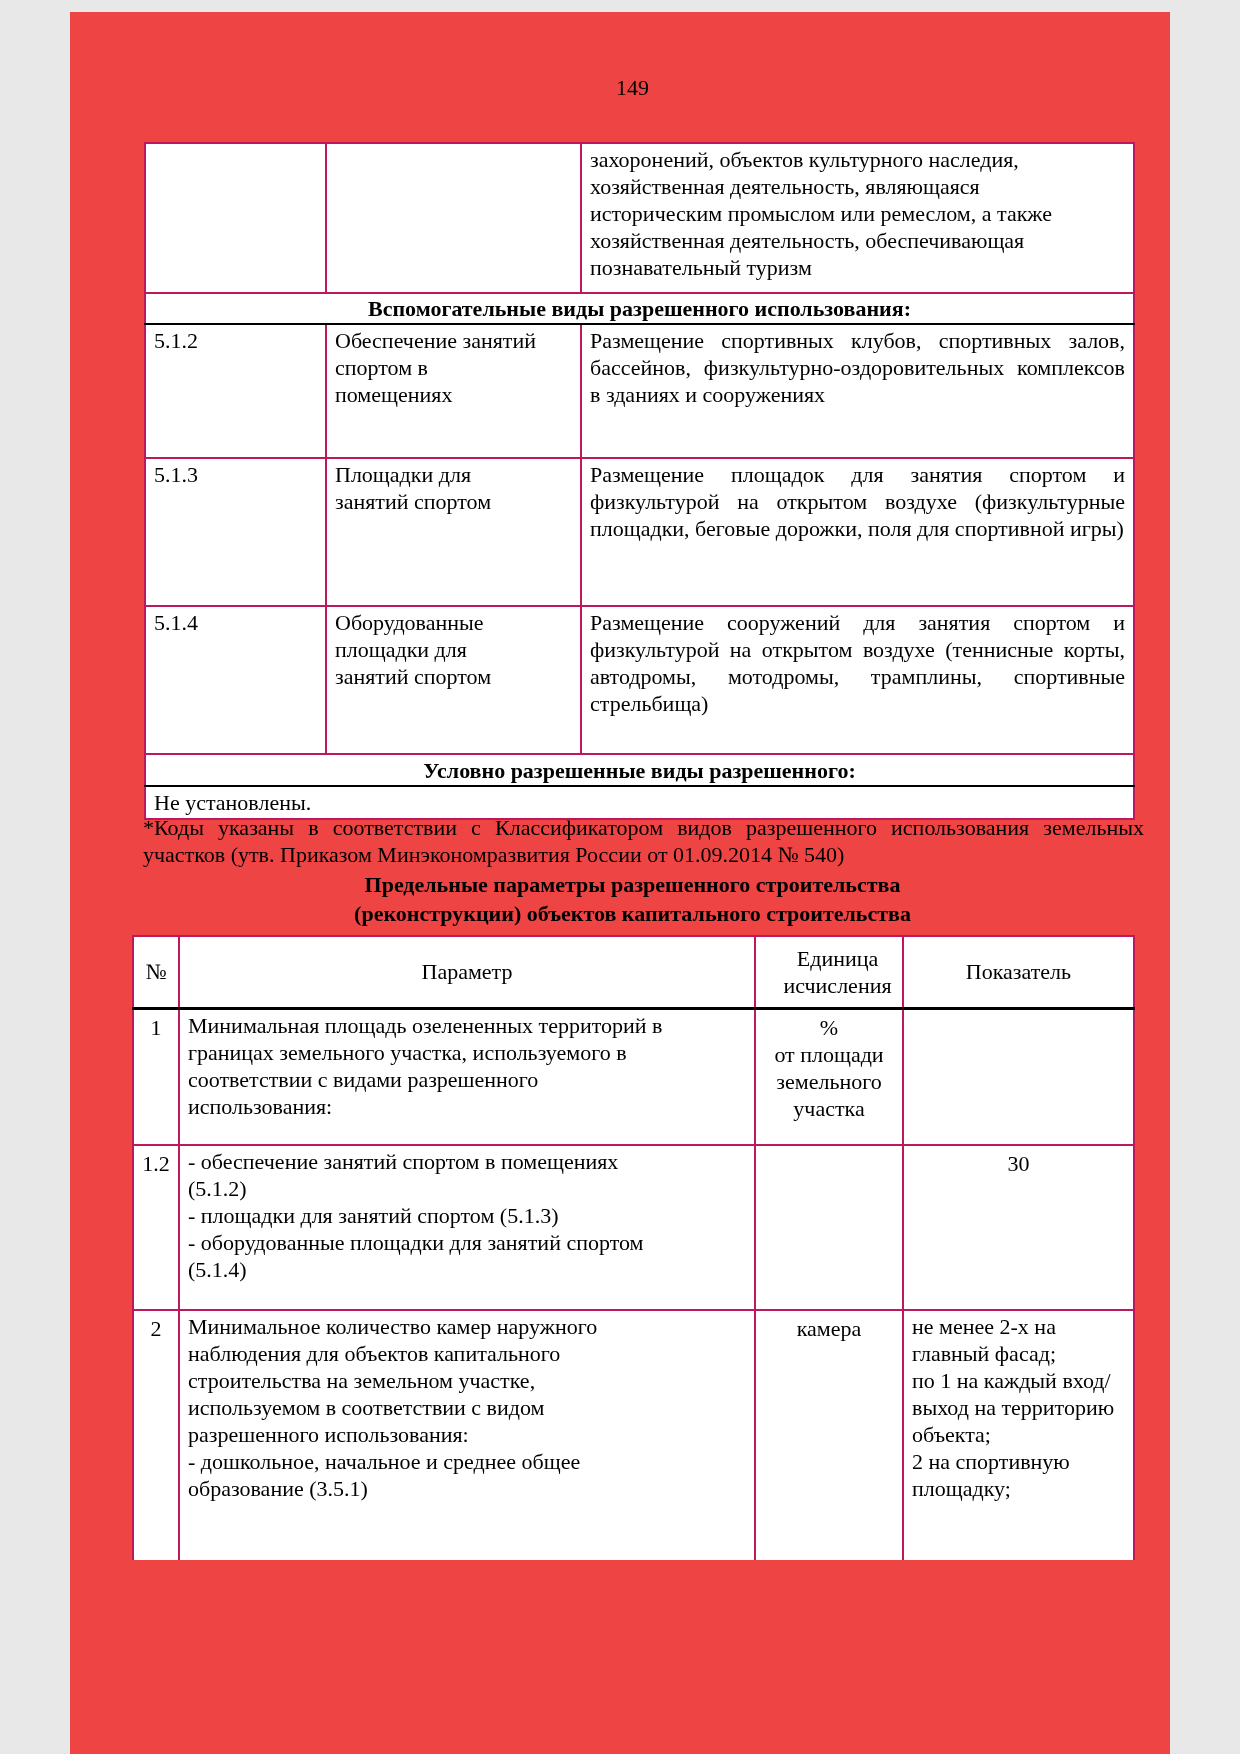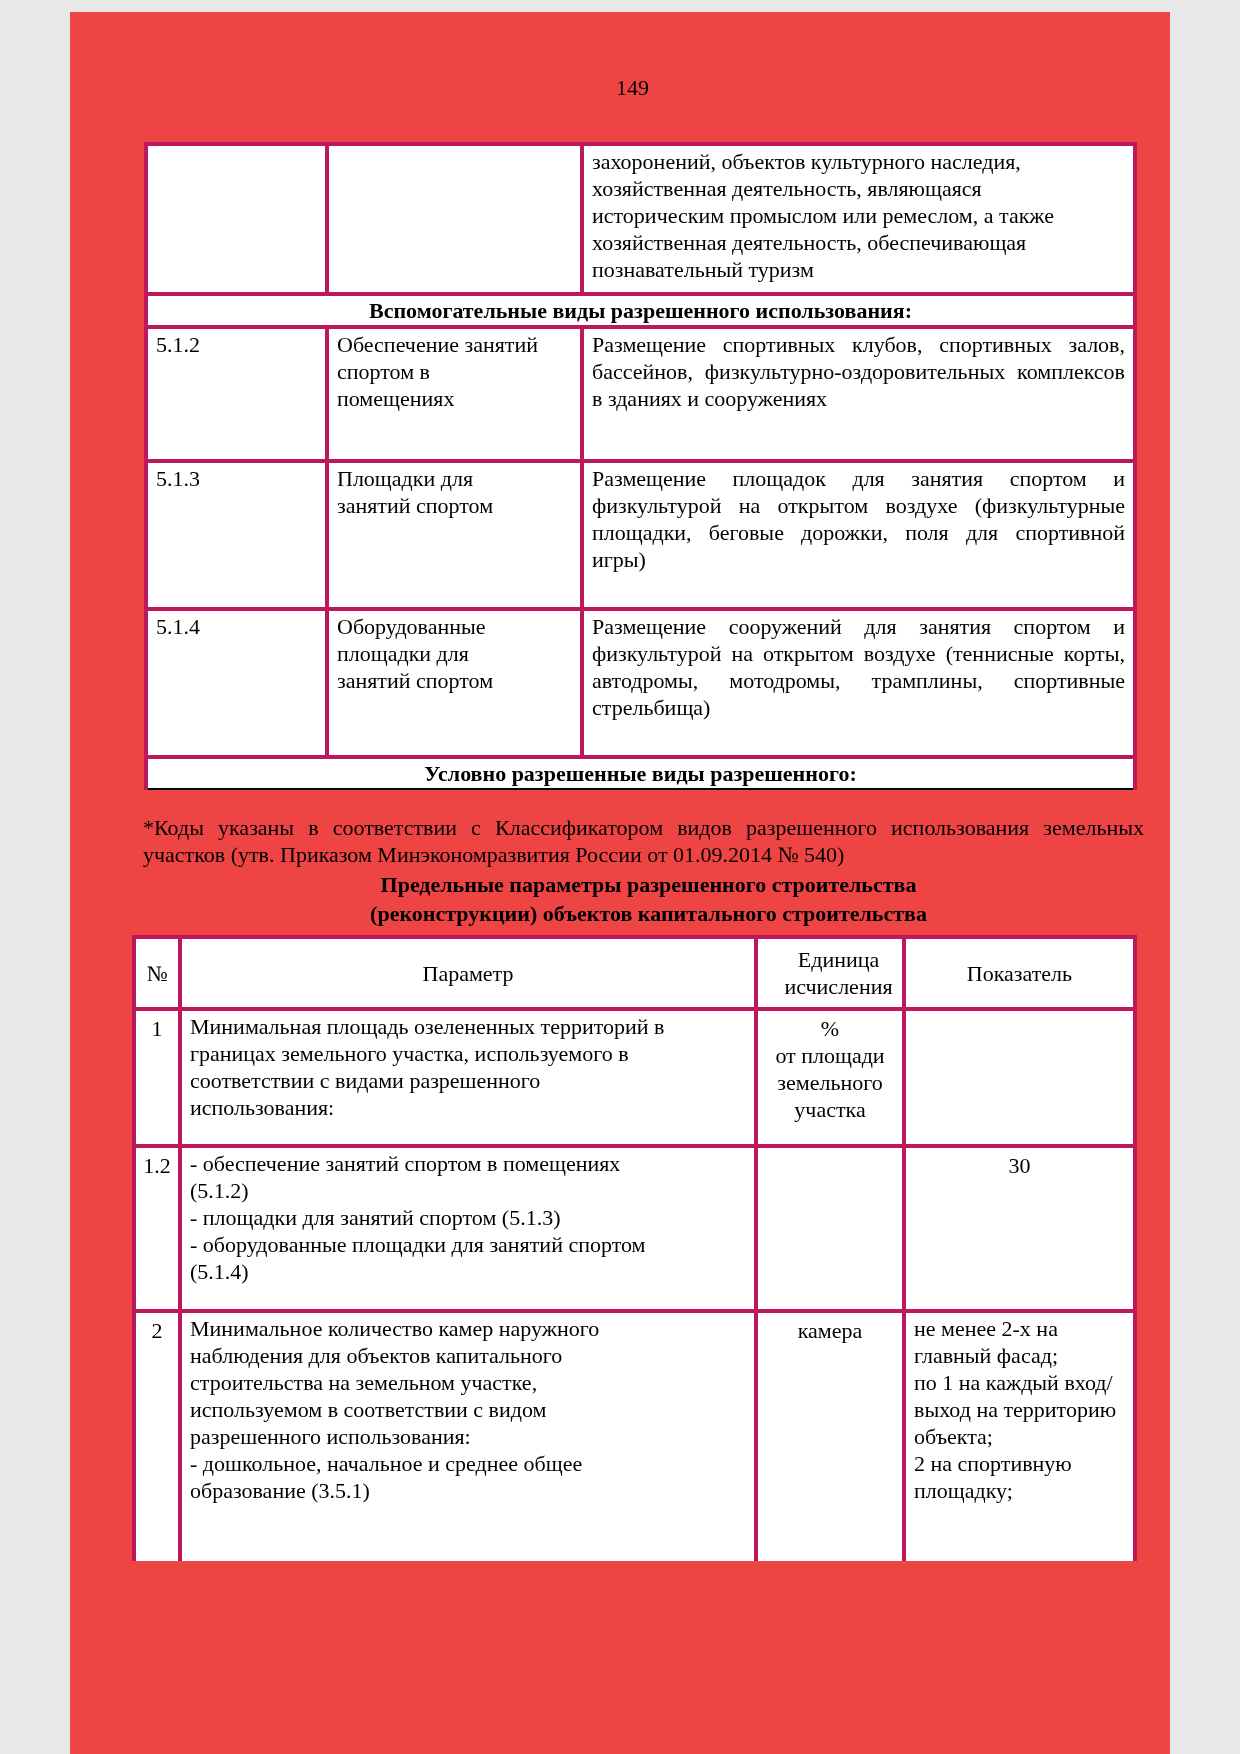--- a/index.html
+++ b/index.html
@@ -5,21 +5,21 @@
   html,body { margin:0; padding:0; background:#e8e8e8; }
   .page {
     position:relative; width:1100px; height:1754px; margin:12px auto;
     background:#ef4444; color:#000;
     font-family:"Liberation Serif","DejaVu Serif",serif;
     font-size:22px; line-height:27px;
   }
   .pagenum { position:absolute; left:62px; top:62px; width:1001px; text-align:center; }
 
   table { border-collapse:collapse; table-layout:fixed; position:absolute; background:#fff; }
-  td, th { border:4px solid #be185d; vertical-align:top; padding:2px 8px; overflow:hidden; }
+  td, th { border:2px solid #be185d; vertical-align:top; padding:2px 8px; overflow:hidden; }
 
   
   .t1 { left:74px; top:130px; width:989px; border:2px solid #000; }
   .t1 .c1 { width:181px; }
   .t1 .c2 { width:255px; }
   .t1 .c3 { width:553px; }
   .t1 tr.rA   { height:150px; }
   .t1 tr.rH   { height:30px;  }
   .t1 tr.r512 { height:134px; }
   .t1 tr.r513 { height:148px; }
@@ -27,21 +27,21 @@
   .t1 tr.rH2  { height:32px;  }
   .t1 tr.rNE  { height:28px;  }
   .sect {
     font-weight:bold; text-align:center; vertical-align:middle;
     border-top:2px solid #000; border-bottom:2px solid #000; padding:1px 16px;
   }
 
   
   .footnote { position:absolute; left:73px; top:802px; width:1001px; text-align:justify; }
   .title {
-    position:absolute; left:78px; top:858px; width:1001px;
+    position:absolute; left:62px; top:858px; width:1001px;
     text-align:center; font-weight:bold; line-height:29px; white-space:pre-line;
   }
 
   
   .t2 { left:62px; top:923px; width:1001px; border:2px solid #000; border-bottom:none; }
   .t2 .k1 { width:46px;  }
   .t2 .k2 { width:576px; }
   .t2 .k3 { width:148px;padding-left:21px; }
   .t2 .k4 { width:231px; }
   .t2 tr.hdr  { height:72px;  }
@@ -103,20 +103,23 @@
       <tr class="r514">
         <td class="c1">5.1.4</td>
         <td class="c2 pre">Оборудованные
 площадки для
 занятий спортом</td>
         <td class="c3 just">Размещение сооружений для занятия спортом и физкультурой на открытом воздухе (теннисные корты, автодромы, мотодромы, трамплины, спортивные стрельбища)</td>
       </tr>
       <tr class="rH2">
         <td class="sect" colspan="3">Условно разрешенные виды разрешенного:</td>
       </tr>
+      <tr class="rNE">
+        <td colspan="3">Не установлены.</td>
+      </tr>
     </tbody>
   </table>
 
   <div class="footnote">*Коды указаны в соответствии с Классификатором видов разрешенного использования земельных участков (утв. Приказом Минэкономразвития России от 01.09.2014 № 540)</div>
 
   <div class="title">Предельные параметры разрешенного строительства
 (реконструкции) объектов капитального строительства</div>
 
   <table class="t2">
     <colgroup>

